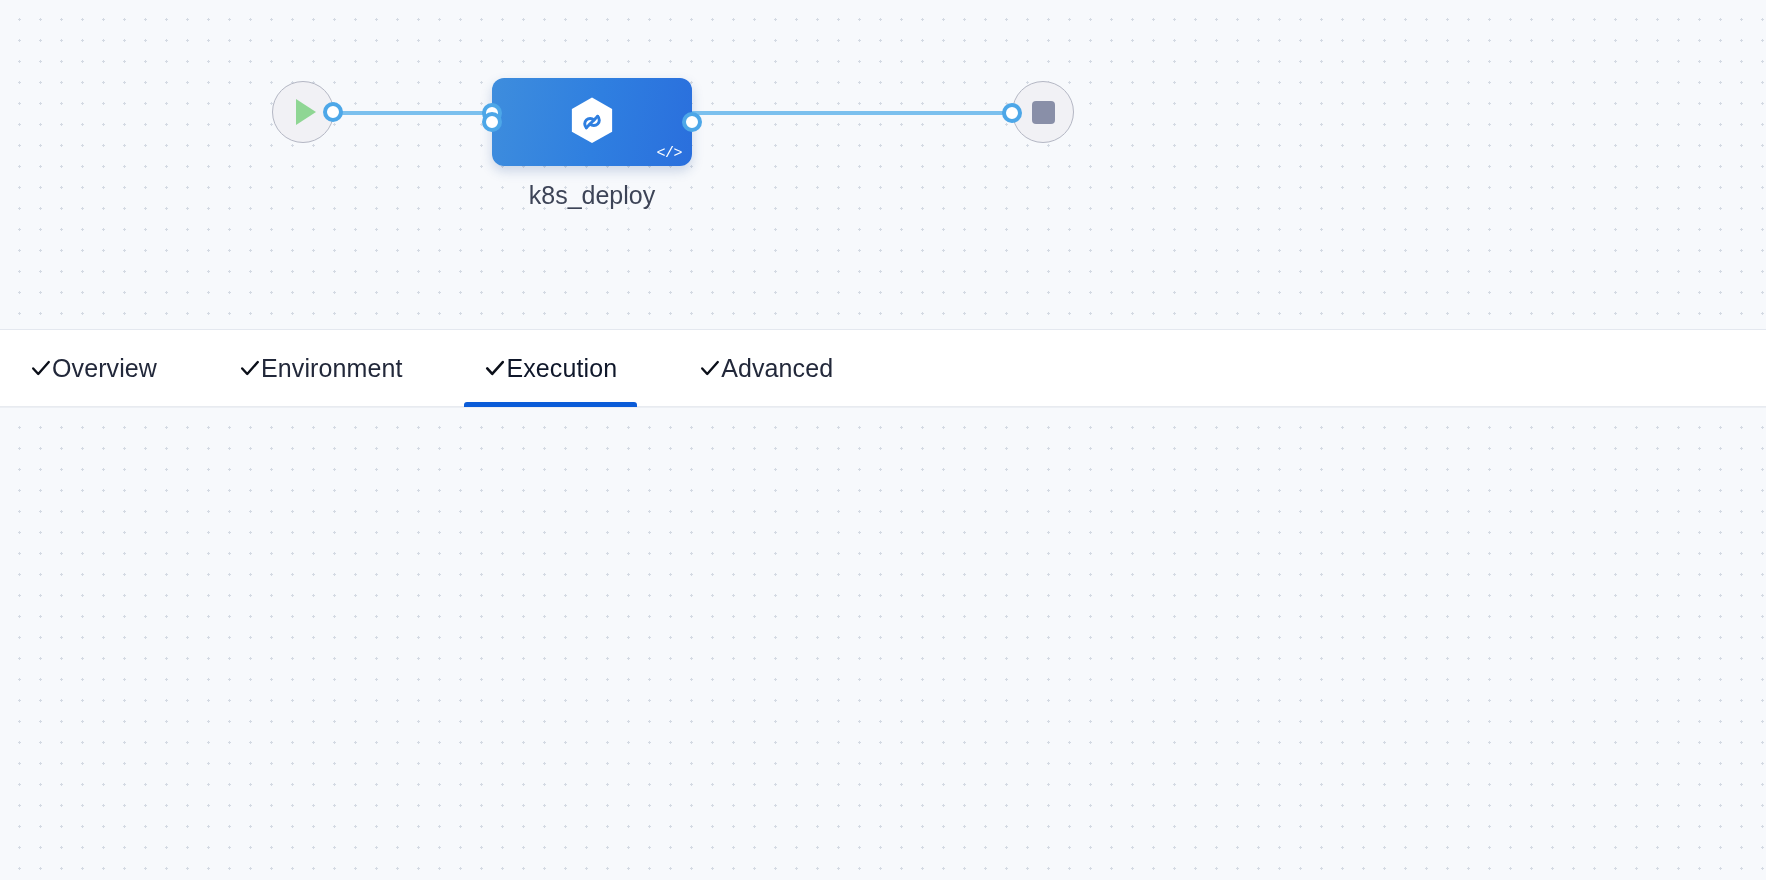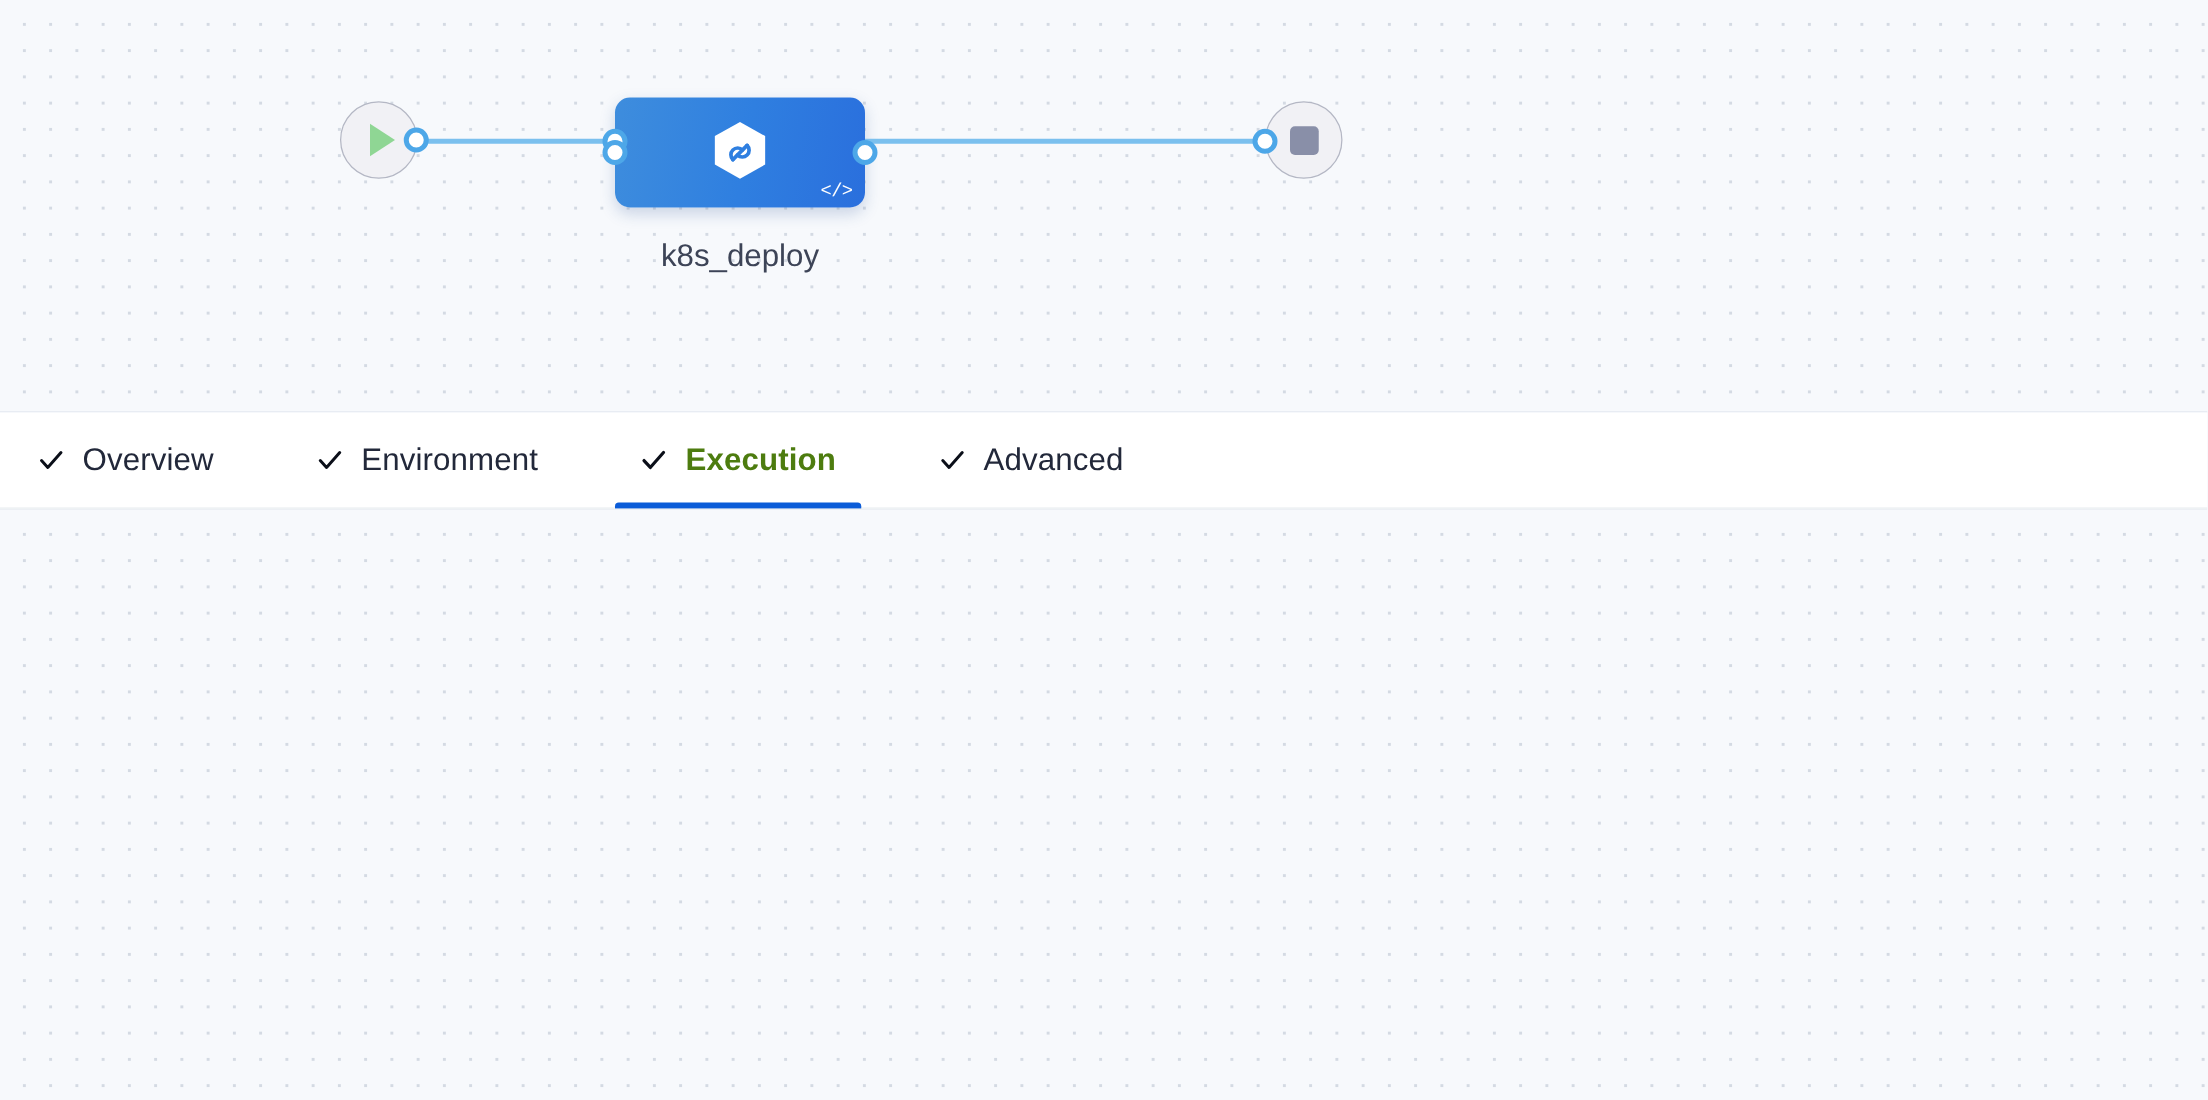--- a/index.html
+++ b/index.html
@@ -32,41 +32,40 @@
     height: 77px;
     background: #ffffff;
     display: flex;
     align-items: center;
     padding-left: 30px;
     border-bottom: 1px solid #e8ebf0;
   }
   .tab {
     display: flex;
     align-items: center;
-    gap: 14px;
     height: 77px;
     padding: 0 28px 0 0;
     margin-right: 54px;
     position: relative;
     cursor: pointer;
     text-align: right;
   }
   .tab .check {
     width: 22px; height: 22px;
     display: block;
     flex: 0 0 auto;
     color: #0b0f19;
   }
   .tab .tab-label {
     font-size: 25px;
     color: #22283a;
     letter-spacing: .1px;
     white-space: nowrap;
   }
-  .tab.active .tab-label { font-weight: bold; color: #4d7c0f; }
+  .tab.active .tab-label { font-weight: normal; color: #0f172a; }
   .tab.active::after {
     content: "";
     position: absolute;
     left: -20px; right: 8px;
     bottom: 0;
     height: 5px;
     background: #0b5cd8;
     border-radius: 3px 3px 0 0;
   }
 
@@ -185,21 +184,21 @@
     border-radius: 2px;
   }
   .plus::before { left: 50%; top: 2px; width: 5px; height: 38px; transform: translateX(-50%); }
   .plus::after  { top: 50%; left: 2px; height: 5px; width: 38px; transform: translateY(-50%); }
   .add-stage-node .plus { width: 36px; height: 36px; }
   .add-stage-node .plus::before { height: 34px; top: 1px; }
   .add-stage-node .plus::after  { width: 34px; left: 1px; }
 
   
   .node-label {
-    margin-top: 22px;
+    margin-top: 12px;
     font-size: 25px;
     color: #3d4457;
     text-align: center;
     line-height: 1.38;
     white-space: pre-line;
     max-width: 190px;
   }
 </style>
 </head>
 <body>

